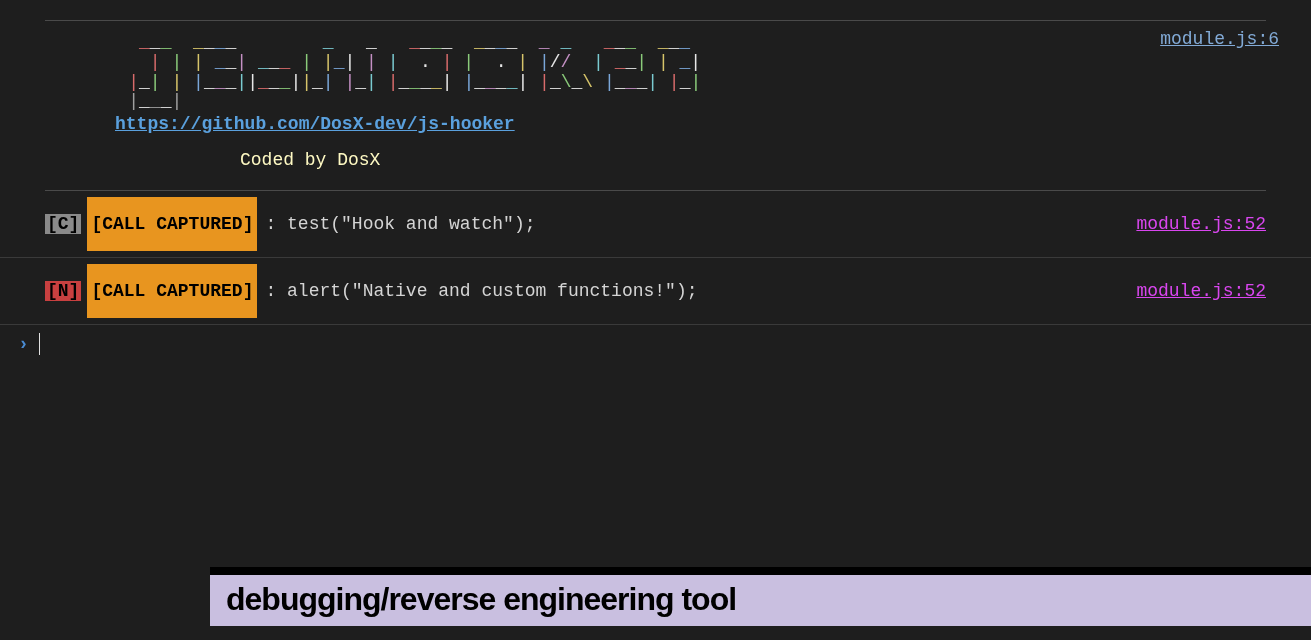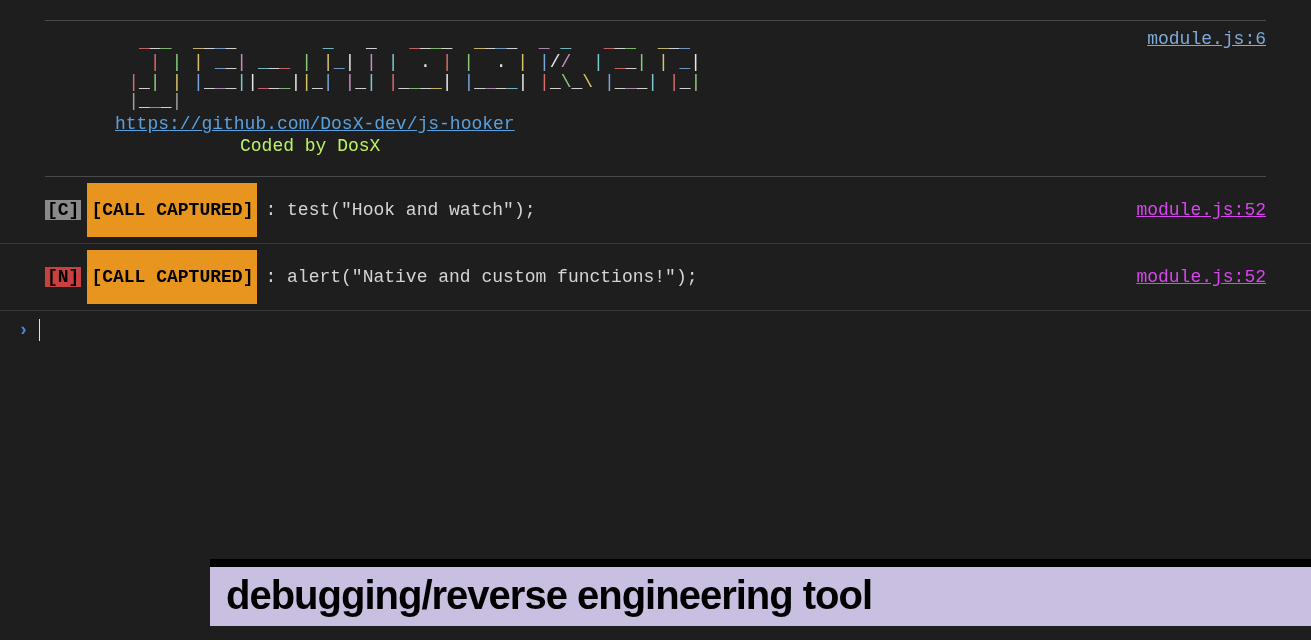--- a/index.html
+++ b/index.html
@@ -23,21 +23,21 @@
     margin: 20px 45px 0 45px;
   }
 
   .header-block {
     position: relative;
     padding: 0 45px 10px 45px;
   }
 
   .source-link-top {
     position: absolute;
-    right: 45px;
+    right: 32px;
     top: 8px;
     color: #82aad6;
     text-decoration: underline;
     cursor: pointer;
   }
 
   .ascii-art-container {
     padding: 12px 0 0 40px;
     line-height: 1.1;
   }
@@ -59,25 +59,26 @@
   .c-c { color: #7acad0; }
   .c-gr { color: #a0a0a0; }
 
   .repo-link {
     color: #5aa0dd;
     text-decoration: underline;
     padding-left: 70px;
     cursor: pointer;
     display: inline-block;
     margin-top: 2px;
+    font-weight: bold;
   }
   .coded-by {
-    color: #bef264;
+    color: #fef9c3;
     padding-left: 195px;
-    margin-top: 2px;
+    margin-top: 16px;
   }
 
   .log-divider {
     border-top: 1px solid #4a4a4a;
     margin: 10px 45px 0 45px;
   }
 
   .log-row {
     display: flex;
     align-items: center;
@@ -149,21 +150,21 @@
 
   .banner {
     position: absolute;
     left: 210px;
     right: 0;
     bottom: 14px;
     background: #c9bfe0;
     color: #000;
     font-family: Arial, sans-serif;
     font-weight: 900;
-    font-size: 40px;
+    font-size: 32px;
     letter-spacing: -1px;
     padding: 6px 16px 8px 16px;
     border-top: 8px solid #000;
     text-align: left;
   }
 </style>
 </head>
 <body>
 
 <div class="console-container">

